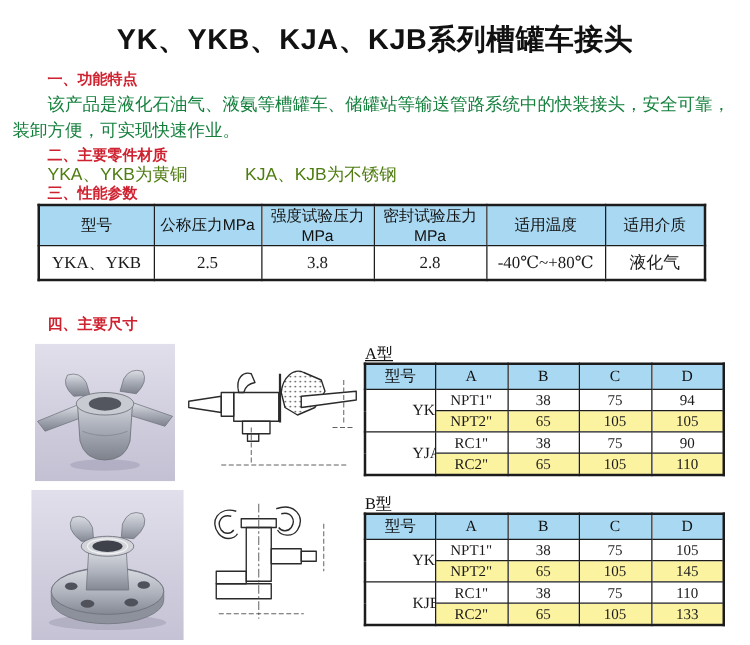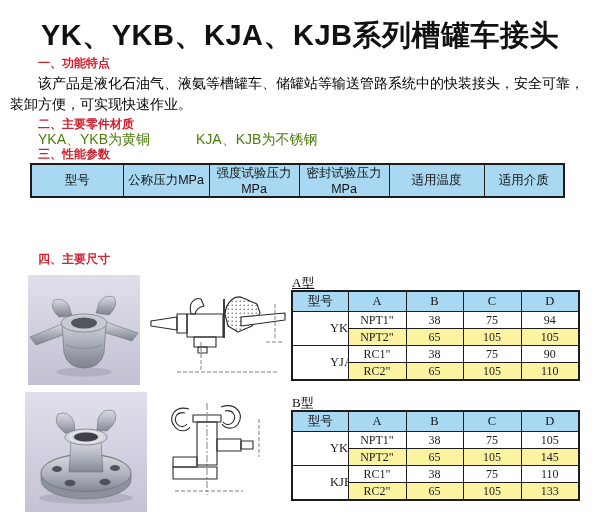--- a/index.html
+++ b/index.html
@@ -10,30 +10,30 @@
   }
   html,body{margin:0;padding:0;}
   body{
     width:600px;height:516px;position:relative;background:#ffffff;
     font-family:"Liberation Sans","DejaVu Sans",sans-serif;color:#1a1a1a;
     overflow:hidden;
   }
   .abs{position:absolute;}
   .page-title{
     top:16px;left:0;width:600px;text-align:center;
-    font-size:29px;font-weight:700;letter-spacing:0.5px;color:#111;
+    font-size:23px;font-weight:700;letter-spacing:0.5px;color:#111;
   }
   .red-h{color:var(--red);font-weight:700;font-size:12px;left:38px;white-space:nowrap;}
   #h-features{top:55px;}
   #h-materials{top:116px;}
   #h-performance{top:146px;}
   #h-dimensions{top:251px;}
   .para{
     top:73px;left:10px;width:582px;font-size:14px;line-height:21px;
-    text-indent:28px;color:#000000;
+    text-indent:28px;color:#15803d;
   }
   .materials-line{top:131px;left:38px;font-size:14px;color:#4d7c0f;white-space:nowrap;}
   .materials-line .gap{display:inline-block;width:46px;}
   table{border-collapse:collapse;table-layout:fixed;background:#fff;}
   .perf{position:absolute;top:163px;left:30px;width:533px;border:2px solid var(--bd);}
   .perf th,.perf td{border:1px solid var(--bd);text-align:center;padding:0;overflow:hidden;}
   .perf th{background:var(--blue);font-weight:400;font-size:12.5px;height:26px;color:#111;}
   .perf td{height:26px;font-family:"Liberation Serif","DejaVu Serif",serif;font-size:13.5px;}
   .perf tr.alt td{background:var(--yellow);}
   .dim{position:absolute;width:287px;border:2px solid var(--bd);}
@@ -83,20 +83,28 @@
       <tr>
         <th>型号</th>
         <th>公称压力MPa</th>
         <th>强度试验压力MPa</th>
         <th>密封试验压力MPa</th>
         <th>适用温度</th>
         <th>适用介质</th>
       </tr>
     </thead>
   <tbody>
+      <tr>
+        <td>YKA、YKB</td>
+        <td>2.5</td>
+        <td>3.8</td>
+        <td>2.8</td>
+        <td>-40℃~+80℃</td>
+        <td>液化气</td>
+      </tr>
     </tbody>
 </table>
 
 <div class="abs red-h" id="h-dimensions">四、主要尺寸</div>
 
 <div class="abs figure" id="photo-a">
   <svg width="112" height="110" viewBox="0 0 112 110">
     <defs>
       <linearGradient id="bgA" x1="0" y1="0" x2="0" y2="1">
         <stop offset="0" stop-color="#e1dfeb"></stop>

